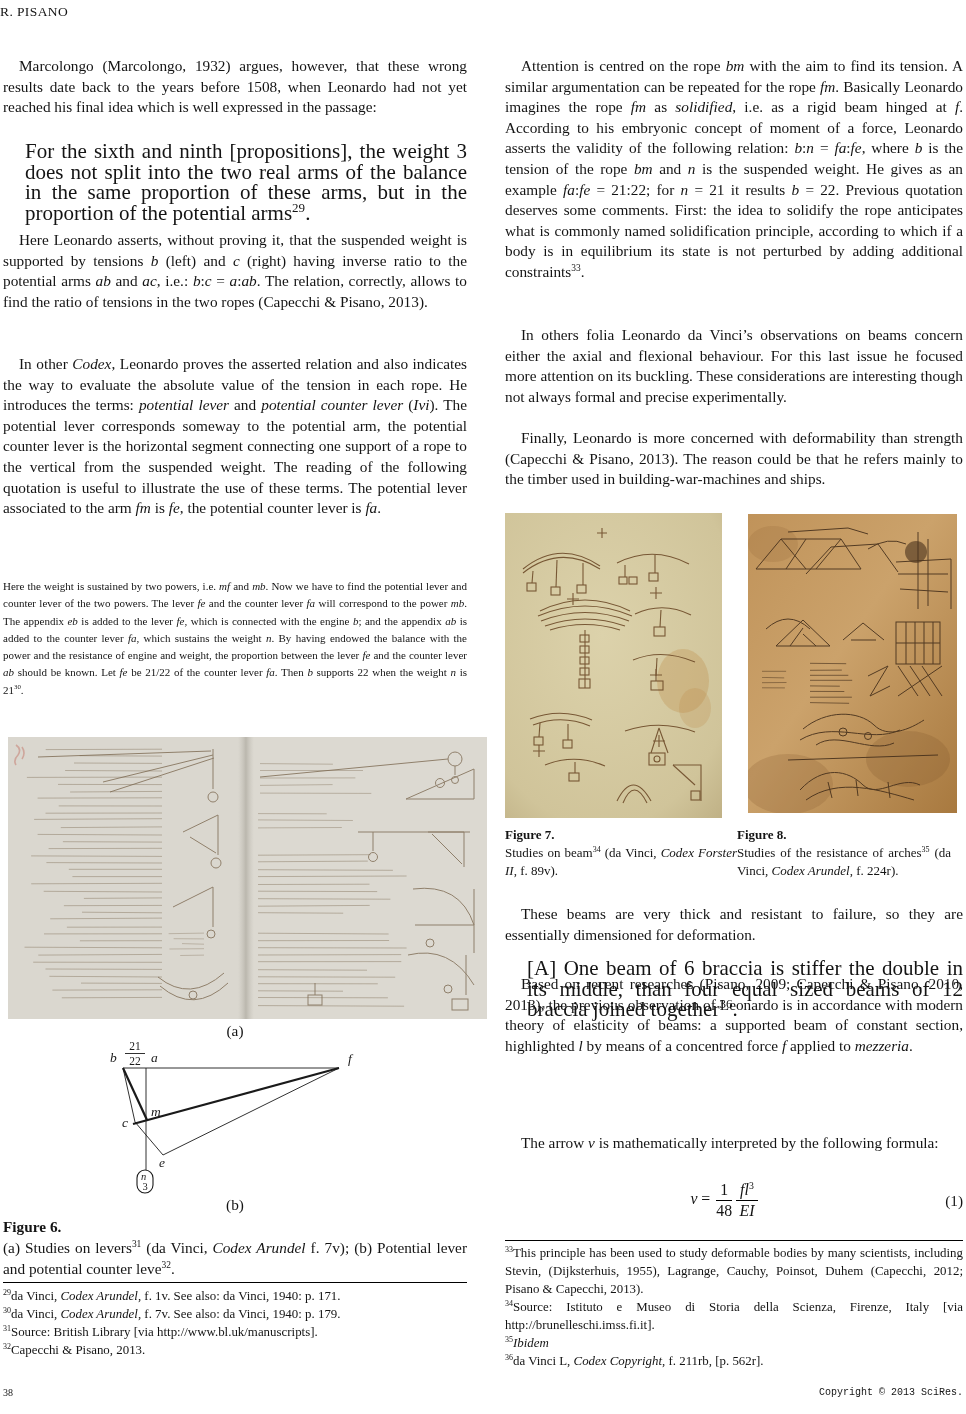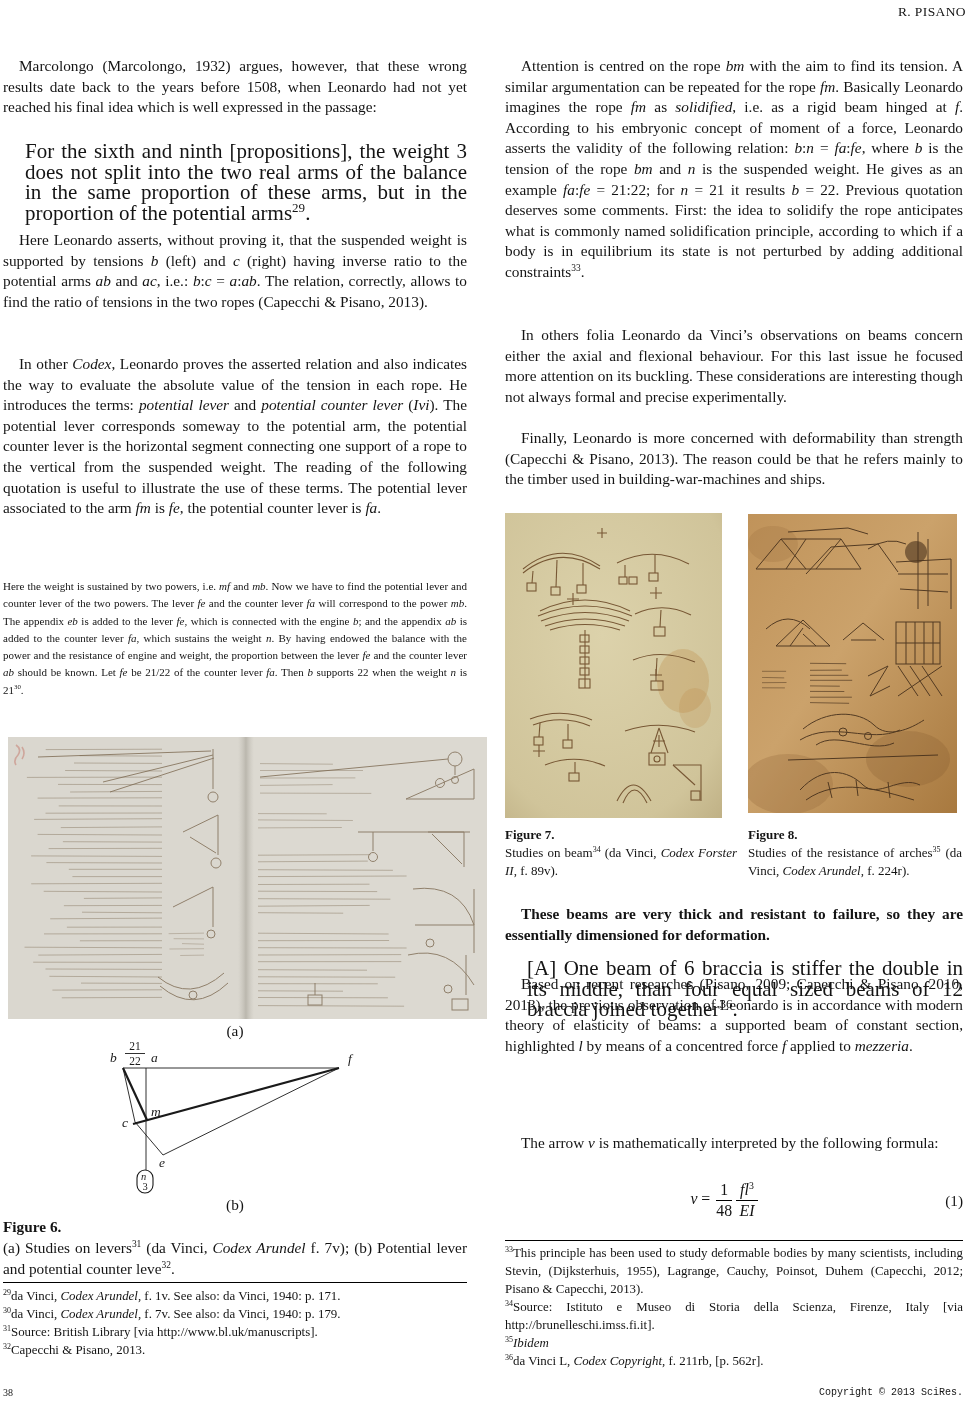--- a/index.html
+++ b/index.html
@@ -3,33 +3,33 @@
 <meta charset="utf-8">
 <style>
   * { margin:0; padding:0; box-sizing:border-box; }
   html,body { background:#888; }
   .page {
     position:relative; width:966px; height:1414px; margin:0 auto;
     background:#ffffff; color:#141414; overflow:hidden;
     font-family:"Liberation Serif","DejaVu Serif",serif;
   }
   .abs { position:absolute; }
-  .running-head { top:4px; left:0; width:966px; text-align:right; font-size:13.5px; letter-spacing:.4px; }
+  .running-head { top:4px; left:0; width:966px; text-align:left; font-size:13.5px; letter-spacing:.4px; }
   .body { font-size:15.3px; line-height:20.6px; text-align:justify; }
   .indent { text-indent:16px; }
   sup { font-size:.62em; line-height:0; vertical-align:super; }
   i { font-style:italic; }
   .quote { font-size:21px; line-height:20.6px; text-align:justify; }
   .smalltxt { font-size:11px; line-height:17.3px; text-align:justify; }
   .sublabel { text-align:center; font-size:15.3px; }
   .figcap6 { font-size:15.3px; line-height:20.8px; text-align:justify; }
   .figcap6 .caplabel { font-weight:bold; display:block; }
   .fnrule { border-top:1.2px solid #000; height:0; }
   .footnote { font-size:12.9px; line-height:18px; text-align:justify; }
-  .caprow { display:flex; gap:11px; }
+  .caprow { display:flex; }
   .smallcap { font-size:13px; line-height:17.8px; text-align:justify; }
   .smallcap .caplabel { font-weight:bold; display:block; }
   .figrow { display:flex; gap:26px; align-items:flex-start; }
   .eqrow { display:flex; align-items:center; width:458px; }
   .eqmath { flex:1; text-align:center; font-size:15.8px; }
   .eqnum { font-size:15.3px; }
   .frac { display:inline-block; vertical-align:middle; text-align:center; margin:0 2px; }
   .frac .num { display:block; border-bottom:1px solid #000; padding:0 4px 1px; }
   .frac .den { display:block; padding-top:1px; }
   .footer-item { font-size:10px; }
@@ -376,21 +376,21 @@
     <div class="smallcap" style="width:232px;">
       <span class="caplabel">Figure 7.</span>
       <span>Studies on beam<sup>34</sup> (da Vinci, <i>Codex Forster II</i>, f. 89v).</span>
     </div>
     <div class="smallcap" style="width:214px;">
       <span class="caplabel">Figure 8.</span>
       <span>Studies of the resistance of arches<sup>35</sup> (da Vinci, <i>Codex Arundel</i>, f. 224r).</span>
     </div>
   </div>
 
-  <div class="abs body indent" style="left:505px; top:904px; width:458px;font-weight:bold;">These beams are very thick and resistant to failure, so they are essentially dimensioned for deformation.</div>
+  <div class="abs body indent" style="left:505px; top:904px; width:458px;">These beams are very thick and resistant to failure, so they are essentially dimensioned for deformation.</div>
   <div class="abs quote" style="left:527px; top:958px; width:436px;">[A] One beam of 6 braccia is stiffer the double in its middle, than four equal sized beams of 12 braccia joined together<sup>36</sup>.</div>
   <div class="abs body indent" style="left:505px; top:974px; width:458px;">Based on recent researches (Pisano, 2009; Capecchi &amp; Pisano, 2010, 2013), the previous observation of Leonardo is in accordance with modern theory of elasticity of beams: a supported beam of constant section, highlighted <i>l</i> by means of a concentred force <i>f</i> applied to <i>mezzeria</i>.</div>
   <div class="abs body indent" style="left:505px; top:1133px; width:458px;">The arrow <i>v</i> is mathematically interpreted by the following formula:</div>
 
   <div class="abs eqrow" style="left:505px; top:1181px;">
     <span class="eqmath">
       <span><i>v</i> = </span><span class="frac"><span class="num">1</span><span class="den">48</span></span><span class="frac"><span class="num"><i>fl</i><sup>3</sup></span><span class="den"><i>EI</i></span></span>
     </span>
     <span class="eqnum">(1)</span>
   </div>

